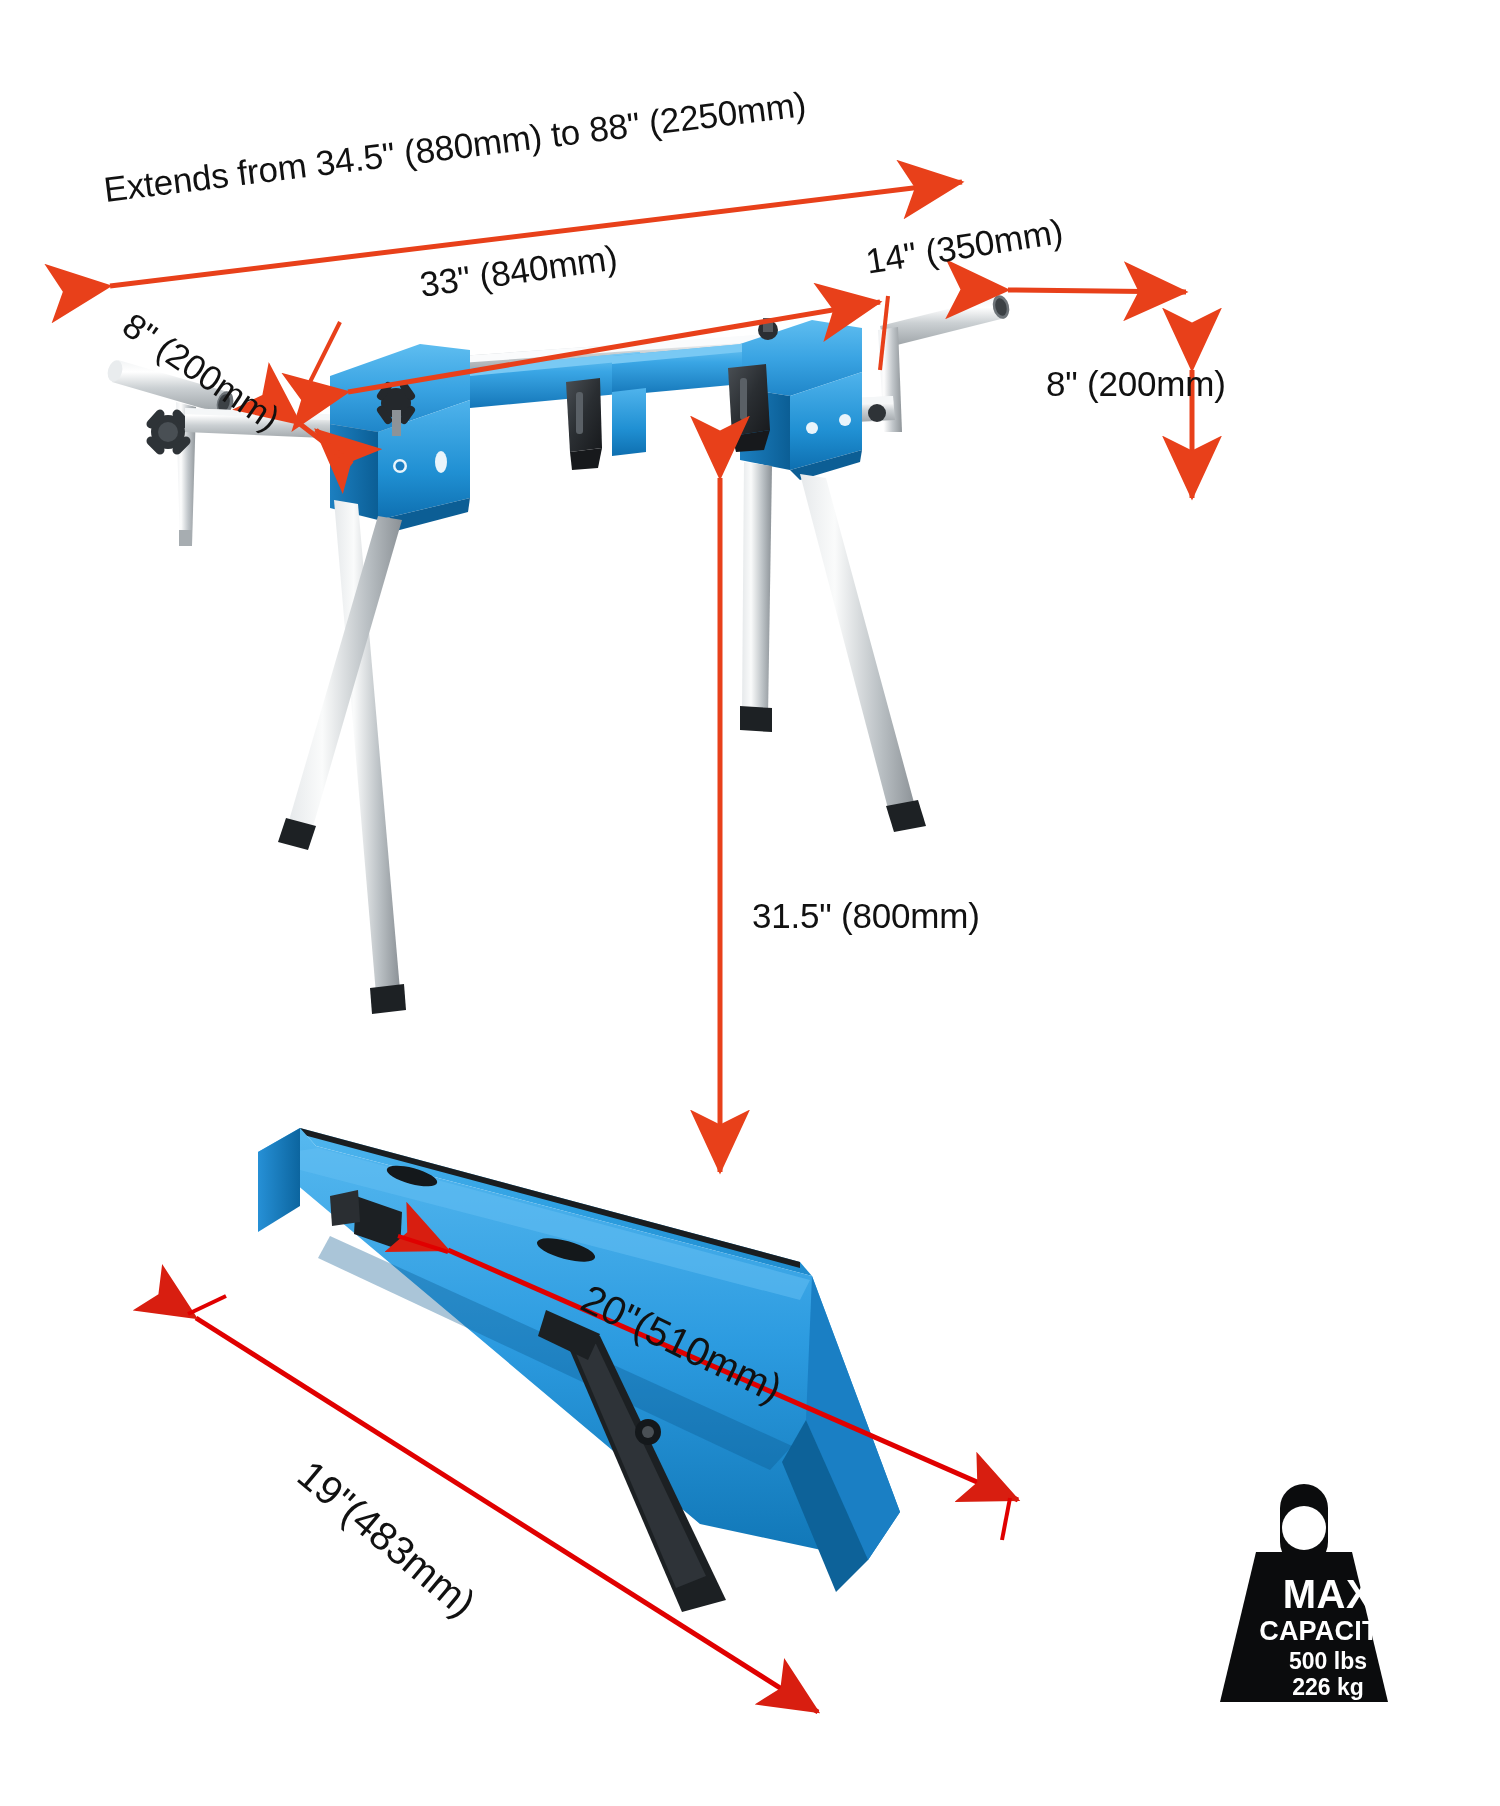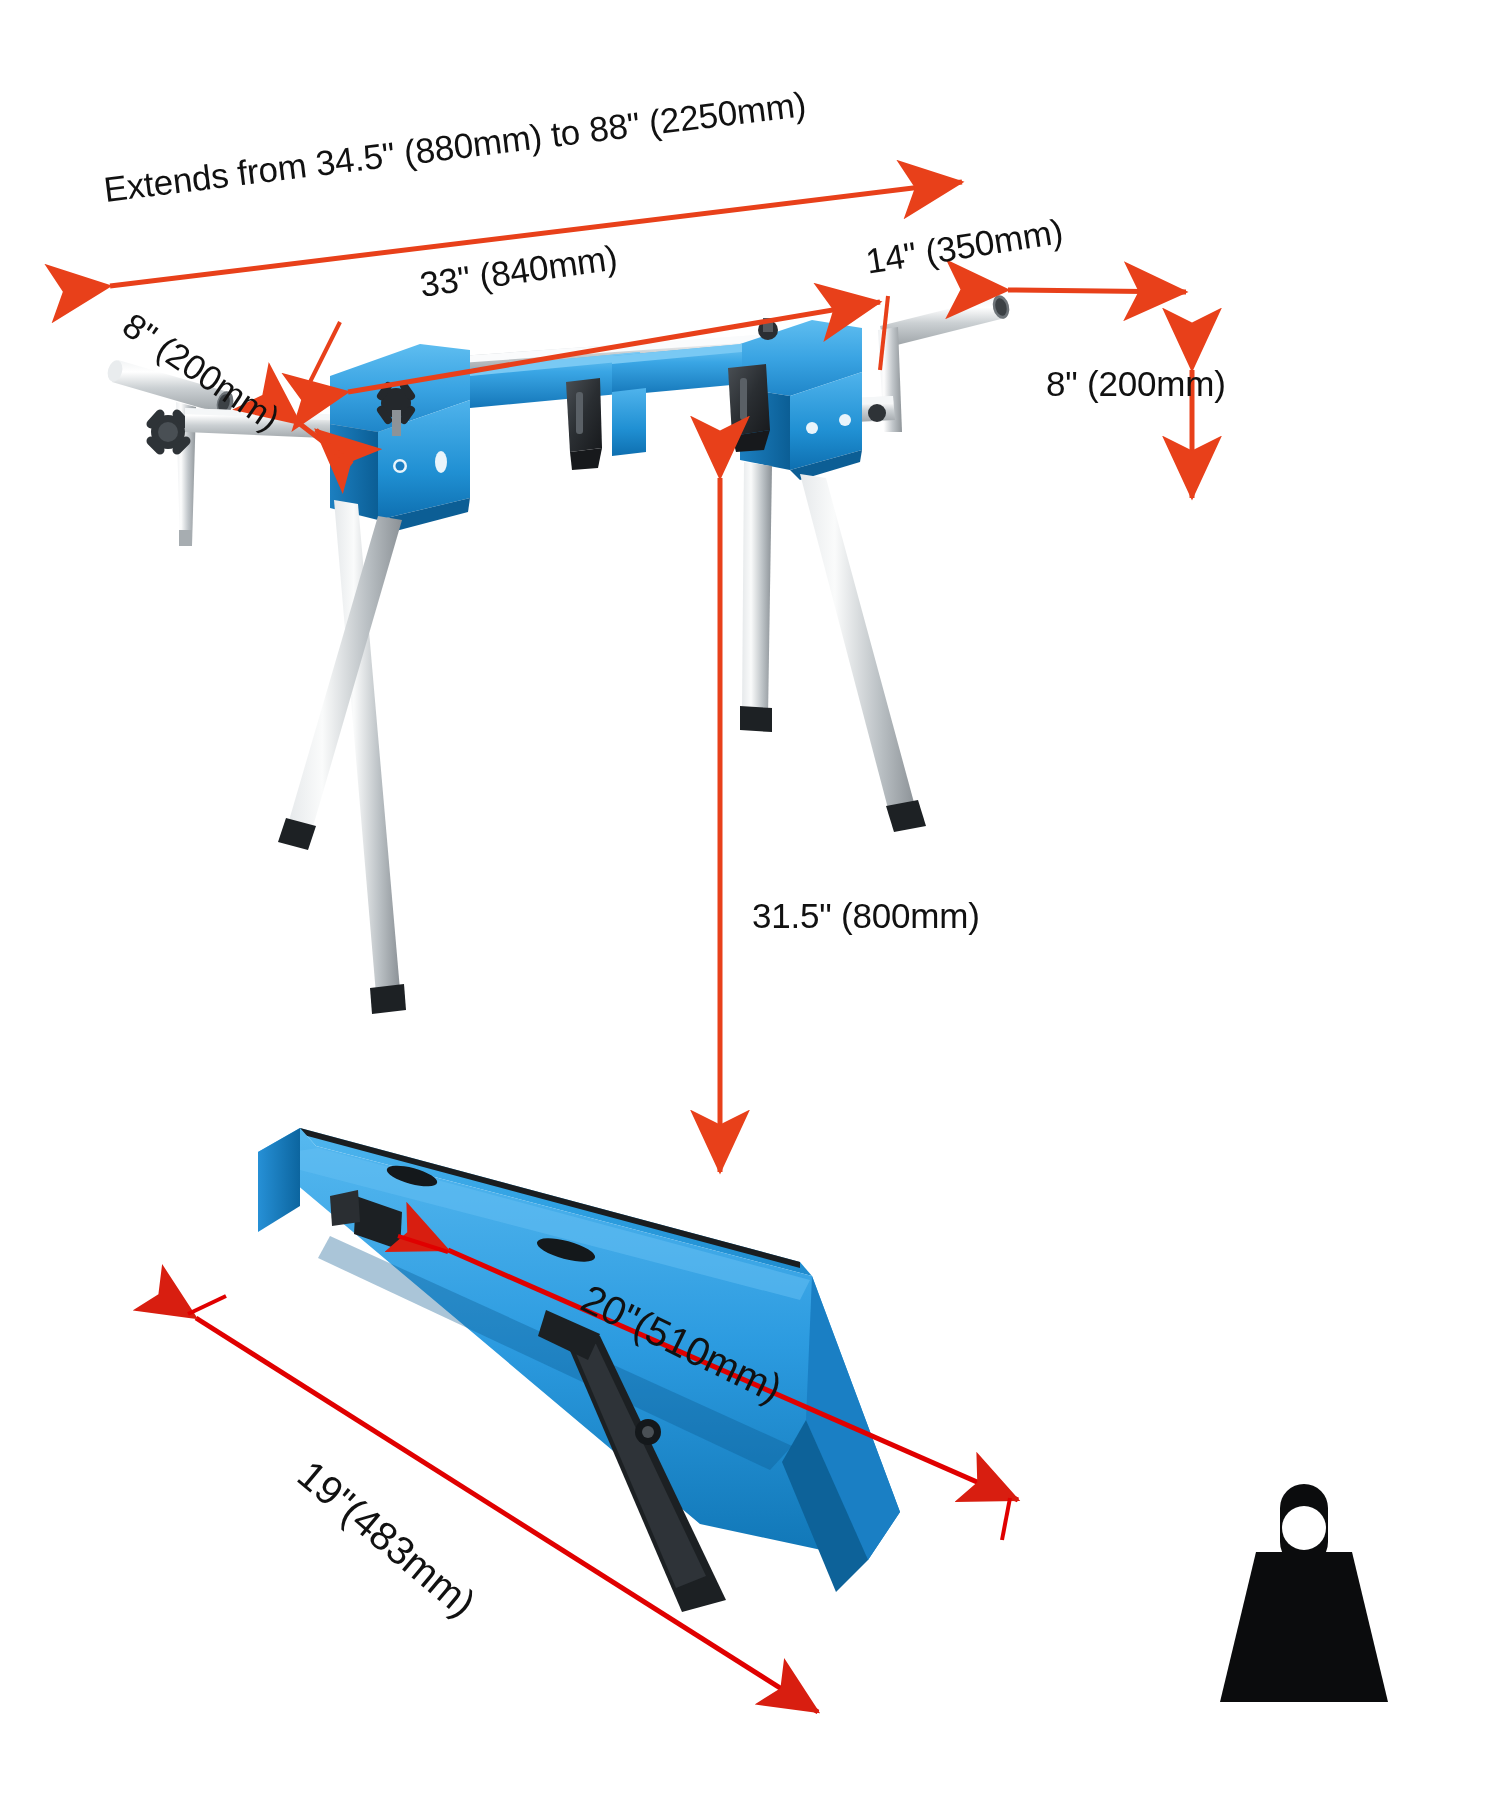--- a/index.html
+++ b/index.html
@@ -326,14 +326,20 @@
   <div class="dim-label lbl-14" style="left:866px; top:242px; transform: rotate(-9deg); transform-origin: left center;">14" (350mm)</div>
 
   <div class="dim-label lbl-8right" style="left:1046px; top:364px;">8" (200mm)</div>
 
   <div class="dim-label lbl-315" style="left:752px; top:896px;">31.5" (800mm)</div>
 
   <div class="dim-label lbl-20" style="left:594px; top:1276px; transform: rotate(26deg); transform-origin: left top;">20"(510mm)</div>
 
   <div class="dim-label lbl-19" style="left:318px; top:1452px; transform: rotate(40deg); transform-origin: left top;">19"(483mm)</div>
 
+  <div class="badge">
+    <div class="badge-text badge-max">MAX</div>
+    <div class="badge-text badge-capacity">CAPACITY</div>
+    <div class="badge-text badge-lbs">500 lbs</div>
+    <div class="badge-text badge-kg">226 kg</div>
+  </div>
 
 </div>
 
 </body></html>

